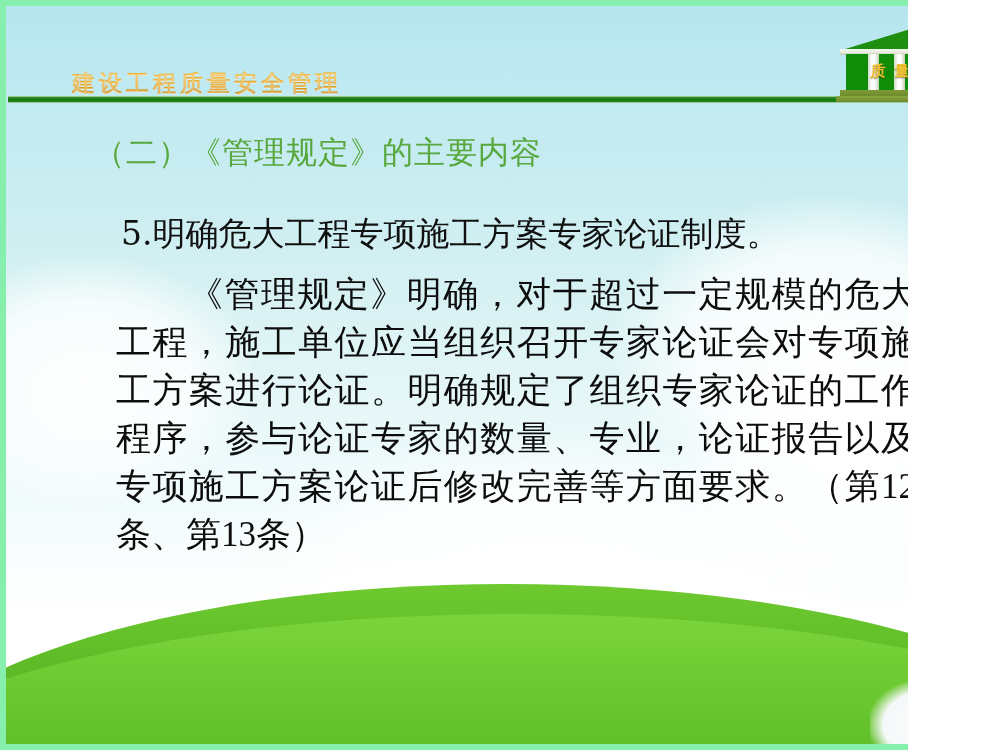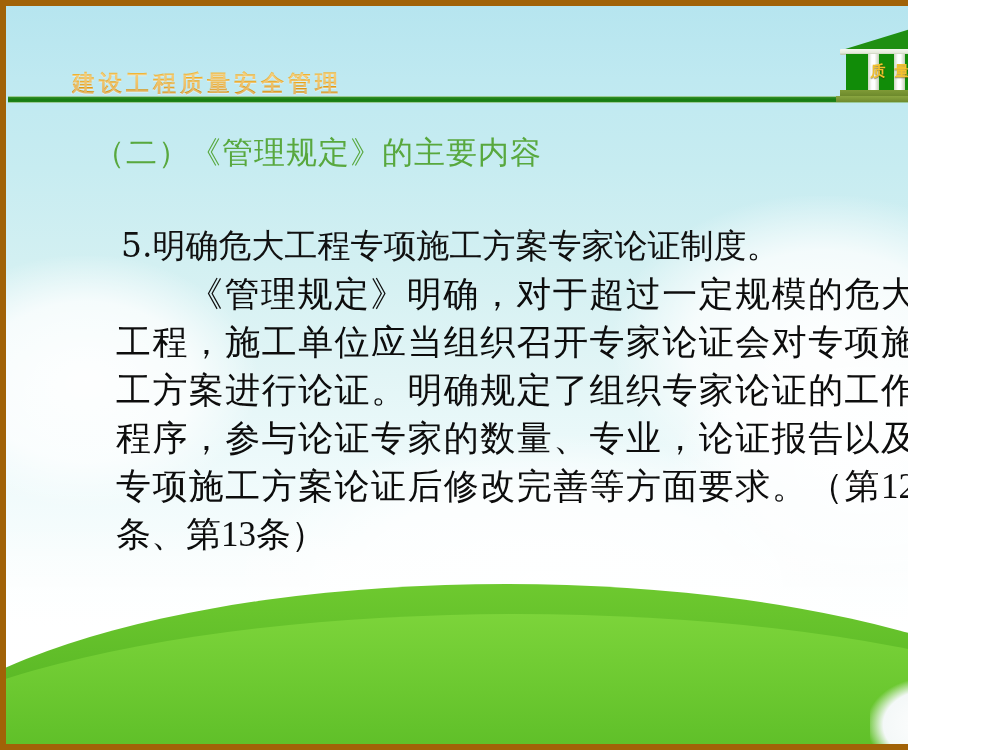--- a/index.html
+++ b/index.html
@@ -5,21 +5,21 @@
   html, body {
     margin: 0;
     padding: 0;
     background: #ffffff;
   }
   #slide {
     position: relative;
     width: 908px;
     height: 750px;
     overflow: hidden;
-    background: #a16207;
+    background: #86efac;
     font-family: "Liberation Serif", "DejaVu Serif", serif;
   }
 
   
   #artboard {
     position: absolute;
     left: 6px;
     top: 6px;
     width: 988px;
     height: 738px;
@@ -138,21 +138,20 @@
 
   #bullet-number {
     position: absolute;
     left: 115px;
     top: 206px;
     font-family: "DejaVu Serif", "Liberation Serif", serif;
     font-size: 33px;
     color: #111111;
     white-space: nowrap;
     letter-spacing: 0px;
-    margin-top: 12px;
   }
 
   #body-paragraph {
     position: absolute;
     left: 110px;
     top: 265px;
     width: 800px;
     font-family: Liberation Serif, serif;
     font-size: 35px;
     line-height: 48px;

